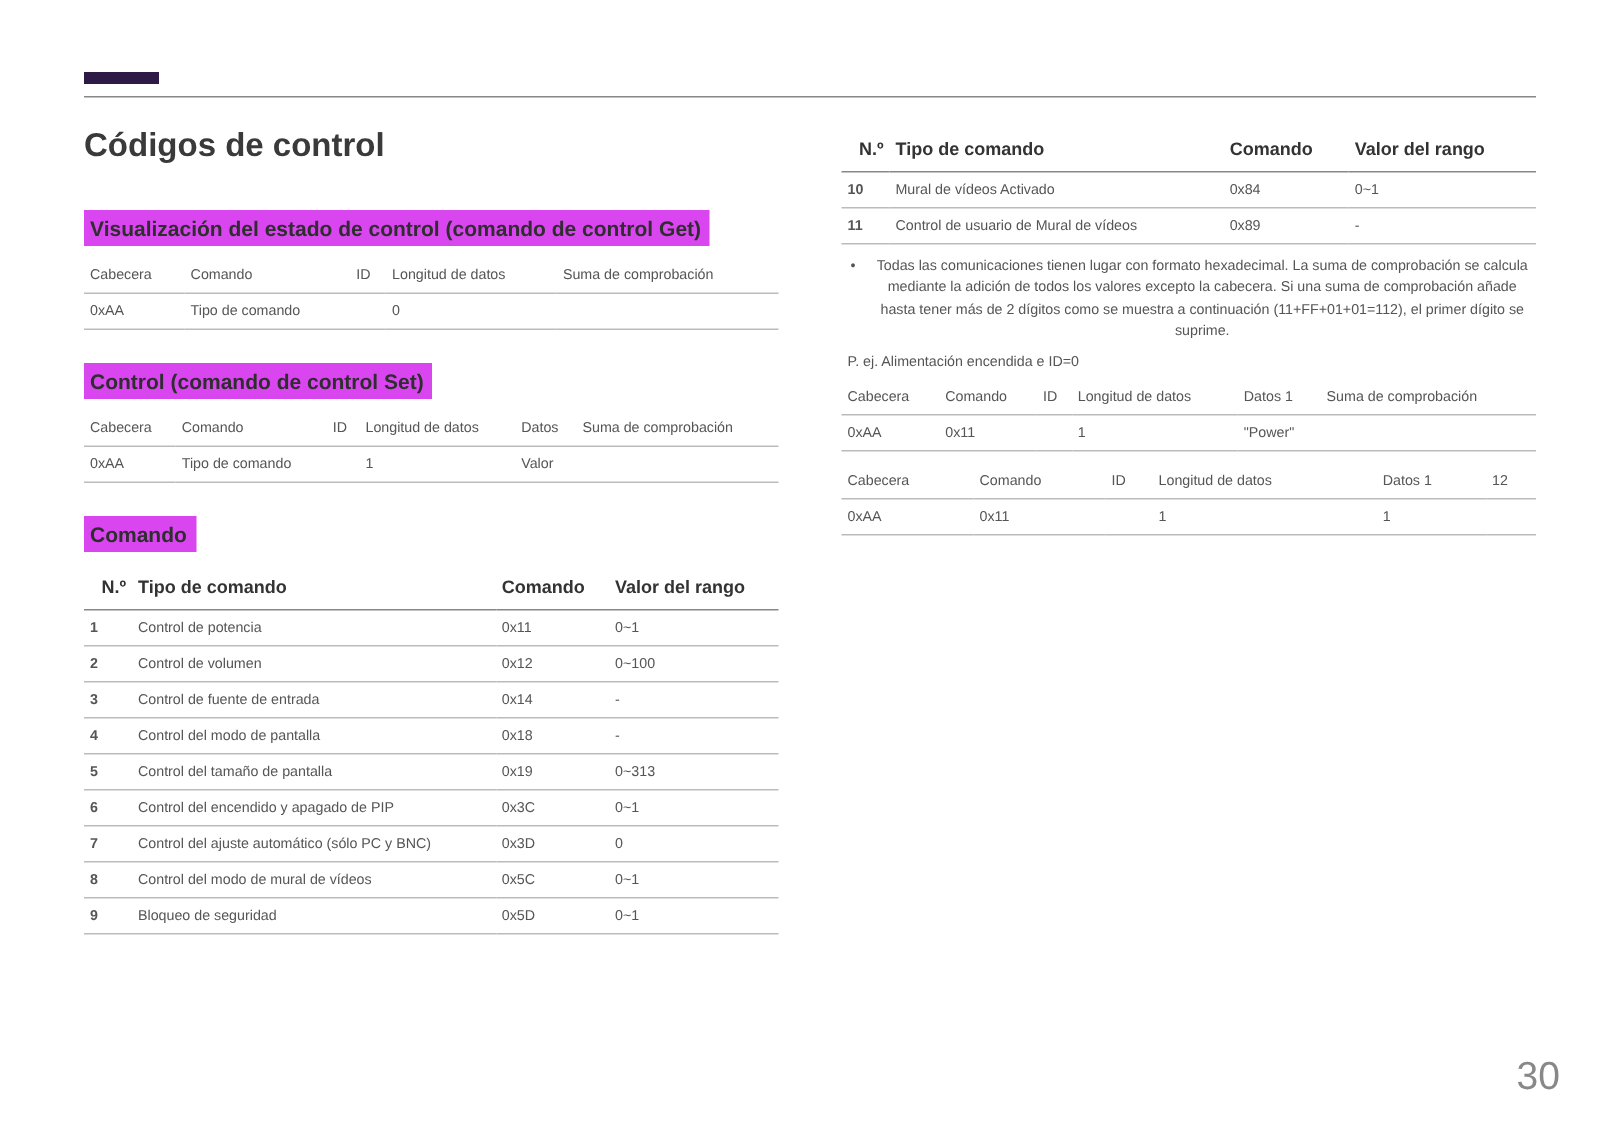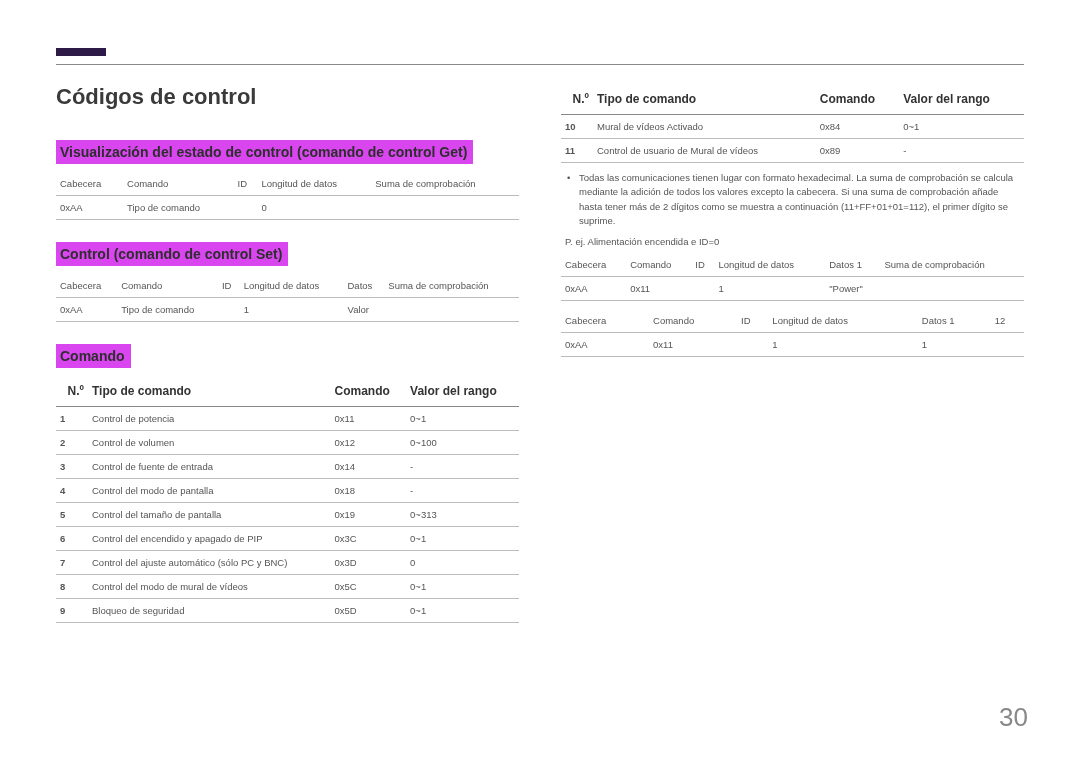--- a/index.html
+++ b/index.html
@@ -72,36 +72,37 @@
     border-bottom: 1px solid #888;
   }
   .cmd-head th:first-child { width: 32px; text-align: right; }
   .note {
     font-size: 9.5px;
     color: #555;
     line-height: 1.5;
     padding-left: 18px;
     position: relative;
     margin: 8px 0;
+    text-align: center;
   }
   .note::before {
     content: "•";
     position: absolute;
     left: 6px;
     top: 0;
   }
   .example-label {
     font-size: 9.5px;
     color: #555;
     margin: 6px 0 6px 4px;
   }
   .page-num {
     position: absolute;
     bottom: 30px;
-    right: 52px;
+    right: 40px;
     font-size: 26px;
     color: #888;
     font-weight: 300;
   }
 </style>
 </head>
 <body>
 
 <div class="accent-bar"></div>
 <div class="top-rule"></div>

